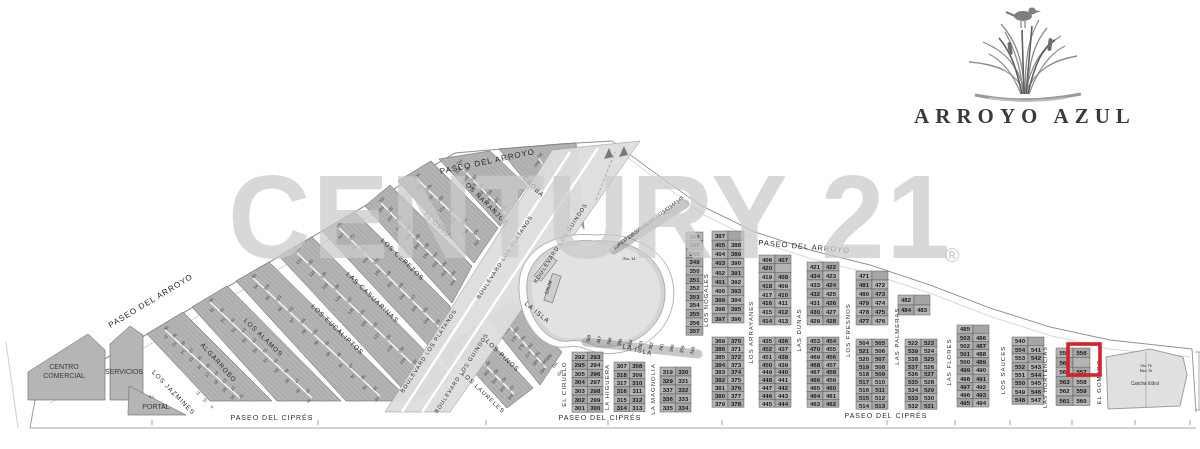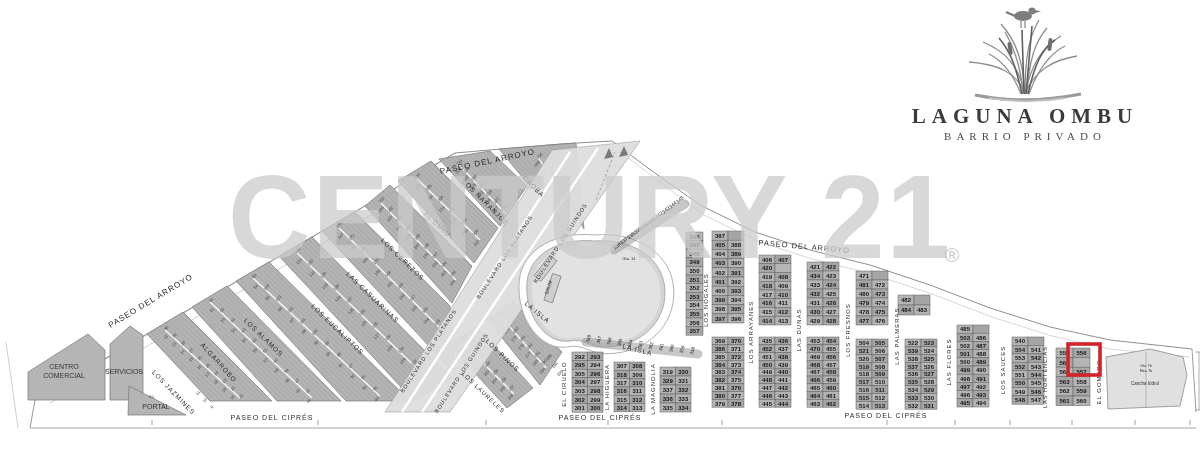--- a/index.html
+++ b/index.html
@@ -913,16 +913,15 @@
       <g>
         <ellipse cx="118" cy="14" rx="9" ry="5" fill="#7d7d7d"></ellipse>
         <circle cx="127" cy="9" r="3.6" fill="#7d7d7d"></circle>
         <polygon points="130,8 136,9.5 130,11" fill="#7d7d7d"></polygon>
         <path d="M110 14 L 101 10" stroke="#7d7d7d" stroke-width="2.4"></path>
         <path d="M116 19 L 116 26 M 120 19 L 120 26" stroke="#6a6a6a" stroke-width="1"></path>
       </g>
       <path d="M70 93 Q 120 103 176 92" stroke="#9a9a9a" stroke-width="3" fill="none"></path>
       <path d="M84 96 Q 122 102 160 96" stroke="#bdbdbd" stroke-width="2" fill="none"></path>
     </svg>
-    <div class="lg-title">LAGUNA OMBU</div>
-    <div class="lg-sub">BARRIO PRIVADO</div>
+    <div class="lg-title">ARROYO AZUL</div>
   </div>
 </div>
 
 </body></html>

